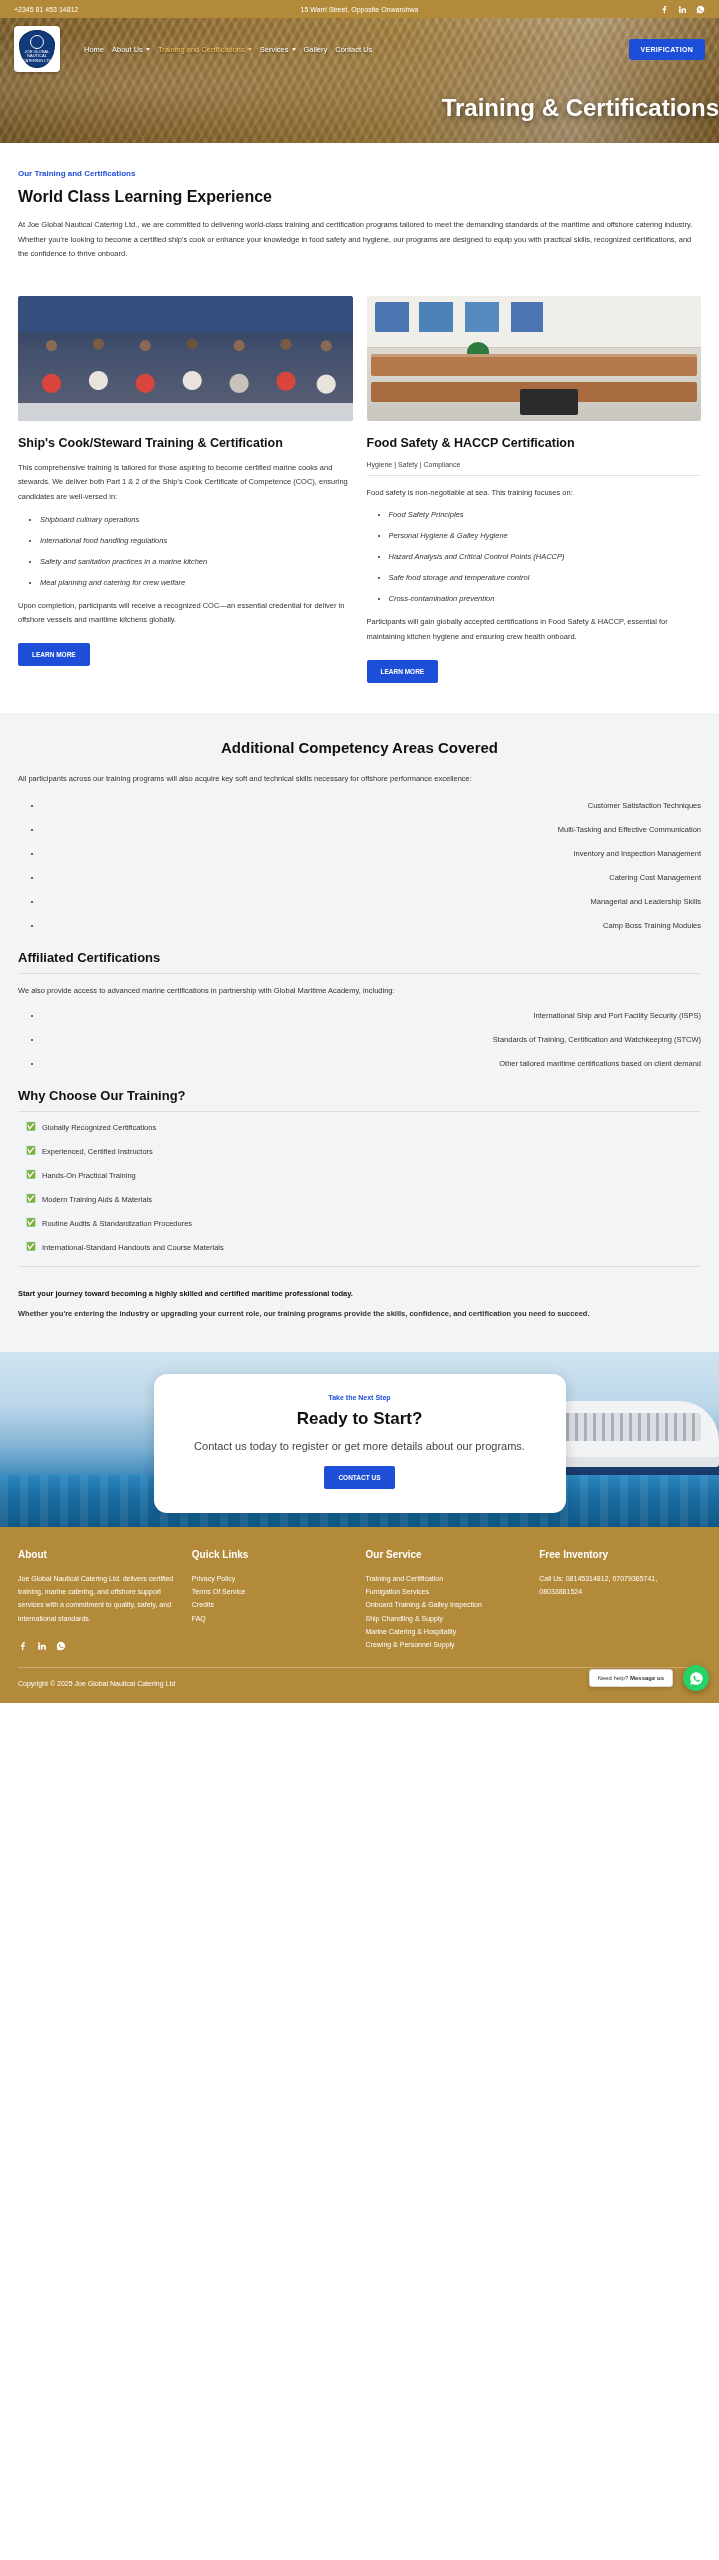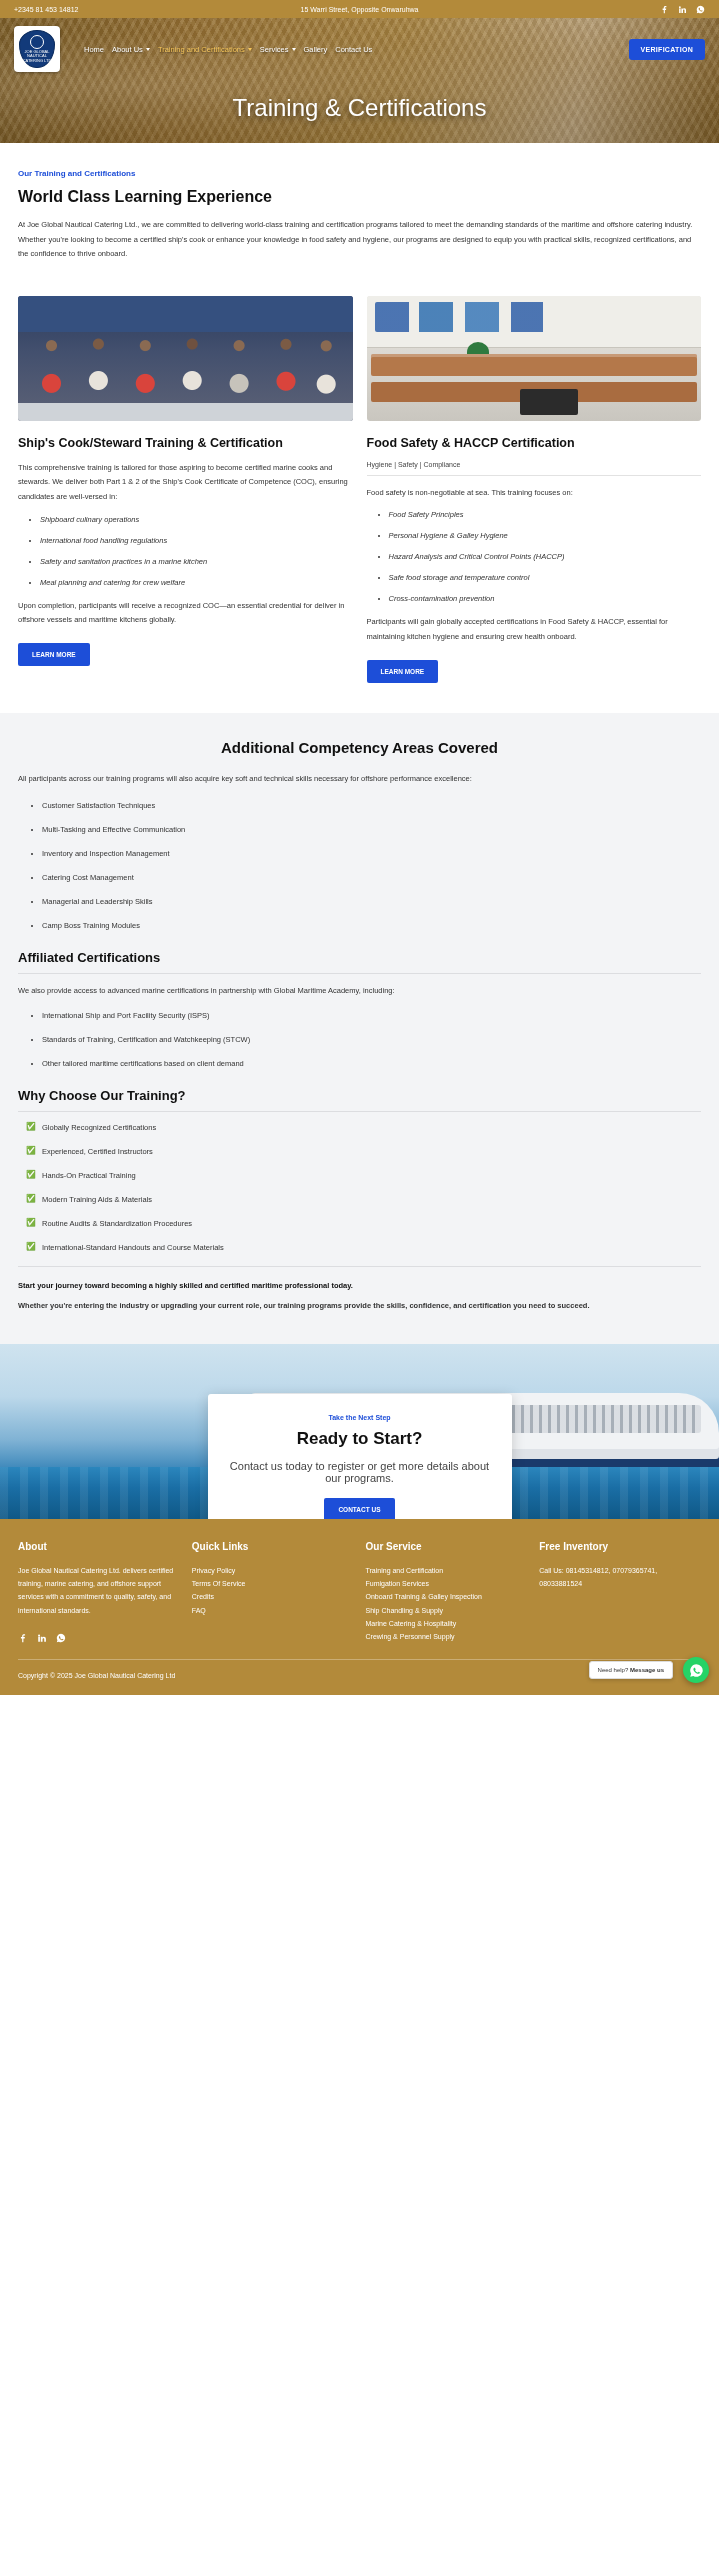--- a/index.html
+++ b/index.html
@@ -67,21 +67,21 @@
   }
   .nav a.active { color: #f6c65b; }
   .caret { width: 0; height: 0; border-left: 2.5px solid transparent; border-right: 2.5px solid transparent; border-top: 3px solid currentColor; display:inline-block; }
   .btn-verification {
     margin-left: auto; background: #1d4ed8; color: #fff; border: none;
     font-size: 7px; font-weight: bold; letter-spacing: .3px;
     padding: 7px 12px; border-radius: 3px; cursor: pointer; white-space: nowrap;
   }
   .hero h1 {
     position: relative; z-index: 4;
-    text-align: center; color: #fff; font-size: 24px; font-weight: normal;
+    text-align: right; color: #fff; font-size: 24px; font-weight: bold;
     margin-top: 22px; text-shadow: 0 2px 6px rgba(0,0,0,.55);
   }
 
   
   .intro { padding: 26px 18px 6px 18px; }
   .eyebrow { color: #1d4ed8; font-size: 8px; font-weight: bold; margin-bottom: 10px; }
   .h2 { font-size: 16px; font-weight: bold; color: #111; margin-bottom: 12px; }
   .intro p { font-size: 7.5px; line-height: 1.95; color: #333; max-width: 690px; }
 
   
@@ -131,49 +131,49 @@
   .card li { font-size: 7.5px; line-height: 1.6; color: #333; margin-bottom: 9px; }
   .btn-learn {
     display: inline-block; background: #1d4ed8; color: #fff; border: none;
     font-size: 6.5px; font-weight: bold; padding: 8px 14px; border-radius: 2px; cursor: pointer; margin-top: 6px;
   }
 
   
   .grey { background: #f3f4f6; padding: 26px 18px 30px 18px; }
   .grey h2.center { text-align: center; font-size: 15px; font-weight: bold; color: #111; margin-bottom: 16px; }
   .grey > p.lead { font-size: 7.5px; color: #333; margin-bottom: 14px; line-height: 1.9; }
-  .grey ul { margin: 0 0 8px 24px; }
+  .grey ul { margin: 0 0 8px 24px; text-align: right; }
   .grey li { font-size: 7.5px; line-height: 1.6; color: #333; margin-bottom: 12px; }
   .grey h3 { font-size: 13px; font-weight: bold; color: #111; margin: 18px 0 10px; padding-bottom: 8px; border-bottom: 1px solid #dcdde0; }
   .grey p.note { font-size: 7.5px; color: #333; line-height: 1.9; margin-bottom: 12px; }
   .checklist { list-style: none; margin-left: 8px !important; }
   .checklist li { display: flex; align-items: flex-start; gap: 6px; margin-bottom: 12px; }
   .check { color: #16a34a; font-size: 8px; line-height: 1.3; }
-  .closing { border-top: 1px solid #dcdde0; padding-top: 12px; margin-top: 10px; }
+  .closing { border-top: 1px solid #dcdde0; padding-top: 20px; margin-top: 10px; }
   .closing p { font-size: 7.5px; line-height: 1.9; color: #333; font-weight: bold; }
   .closing p.strong { font-weight: bold; color: #111; margin-bottom: 6px; }
 
   
   .cta {
     position: relative; height: 175px; overflow: hidden;
     background: linear-gradient(180deg,#cfe3ef 0%, #bcd8ea 30%, #7fb2d4 55%, #2f7fb5 75%, #1d6ba0 100%);
   }
   .cta .ship { position: absolute; right: 0; bottom: 48px; width: 470px; height: 78px;
     background: #f1f3f5; border-radius: 6px 40px 3px 3px;
     box-shadow: inset 0 -12px 0 #1a3a6b, inset 0 -22px 0 #dfe3e8; }
   .cta .shipwin { position:absolute; right: 18px; bottom: 86px; width: 420px; height: 28px;
     background: repeating-linear-gradient(90deg,#d7dbe0 0 6px, #9aa3ad 6px 9px); opacity:.85; border-radius:3px;}
   .cta .sea { position: absolute; left: 0; right: 0; bottom: 0; height: 52px;
     background: linear-gradient(180deg,#2b86bd 0%, #1a6ea5 40%, #0f5886 100%); }
   .cta .sea:after { content:""; position:absolute; inset:0;
     background: repeating-linear-gradient(90deg, rgba(255,255,255,.08) 0 8px, rgba(255,255,255,0) 8px 20px); }
   .cta-card {
     position: absolute; left: 50%; top: 22px; transform: translateX(-50%);
-    width: 304px; background: #fff; border-radius: 3px; padding: 20px 18px 24px;
-    text-align: center; box-shadow: 0 3px 14px rgba(0,0,0,.18); z-index: 3; margin-top: 28px;
+    width: 412px; background: #fff; border-radius: 13px; padding: 20px 18px 24px;
+    text-align: center; box-shadow: 0 3px 14px rgba(0,0,0,.18); z-index: 3;
   }
   .cta-card .eyebrow2 { color: #1d4ed8; font-size: 7px; font-weight: bold; margin-bottom: 8px; }
   .cta-card h2 { font-size: 17px; font-weight: bold; color: #111; margin-bottom: 11px; }
   .cta-card p { font-size: 11px; color: #444; margin-bottom: 14px; }
   .btn-contact { background:#1d4ed8; color:#fff; border:none; font-size:6.5px; font-weight:bold; padding:8px 14px; border-radius:2px; cursor:pointer; }
 
   
   .footer { background: #b38a3a; color: #fff; padding: 22px 18px 16px; }
   .fcols { display: flex; gap: 12px; }
   .fcol { flex: 1 1 0; min-width: 0; }

